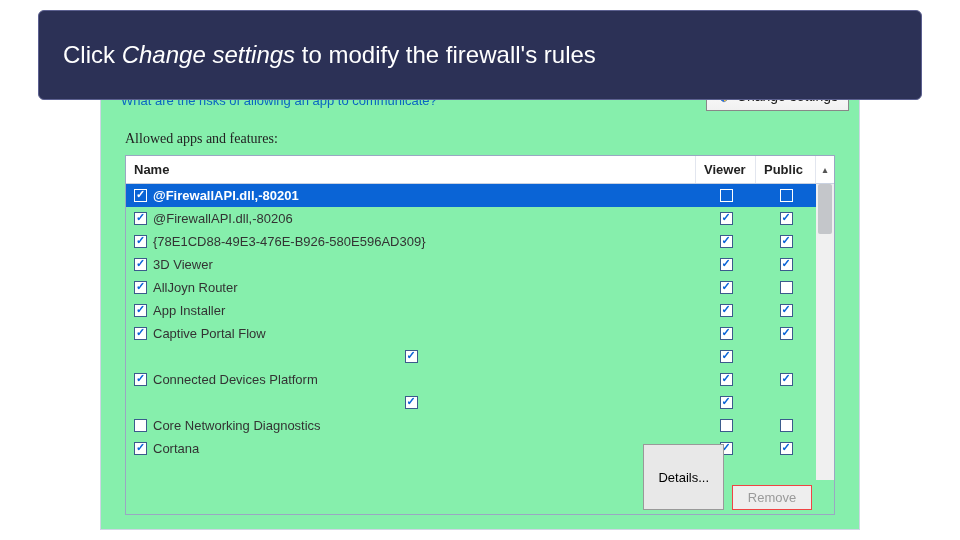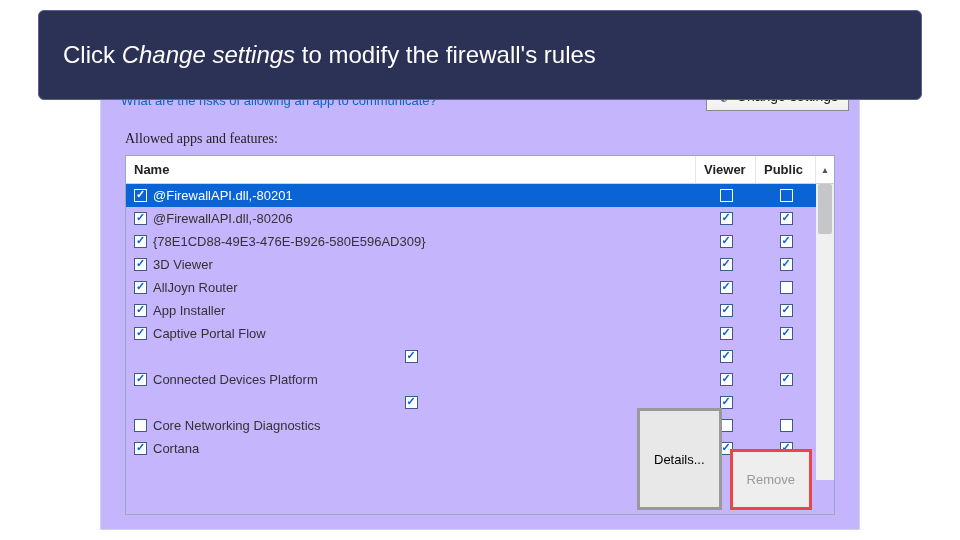--- a/index.html
+++ b/index.html
@@ -25,21 +25,21 @@
       z-index: 10;
       border: 1px solid #5c6090;
     }
     .callout em { font-style: italic; }
     .panel {
       position: absolute;
       top: 70px;
       left: 100px;
       right: 100px;
       bottom: 10px;
-      background: #c4b5fd;
+      background: #86efac;
       border: 1px solid #cfd6e4;
       padding: 10px 16px 16px 16px;
     }
     .risks-link {
       color: #0a66c2;
       font-size: 13px;
       position: absolute;
       top: 22px;
       left: 20px;
       cursor: pointer;
@@ -106,20 +106,21 @@
       display: grid;
       grid-template-columns: 1fr 60px 60px 18px;
       height: 23px;
       align-items: center;
       font-size: 13px;
       color: #333;
     }
     .list-row.selected {
       background: #0a64d6;
       color: #fff;
+      font-weight: bold;
     }
     .name-cell {
       display: flex;
       align-items: center;
       gap: 6px;
       padding-left: 8px;
     }
     .cb {
       width: 13px;
       height: 13px;
@@ -159,24 +160,24 @@
     }
     .header-caret { font-size:9px; color:#555;}
     .footer {
       position: absolute;
       bottom: 4px;
       right: 22px;
       display: flex;
       gap: 8px;
     }
     .footer button {
-      padding: 20px 14px;
+      padding: 4px 14px;
       font-size: 13px;
       background: #eee;
-      border: 3px solid #ef4444;
+      border: 1px solid #ef4444;
       min-width: 80px;
     }
     .footer button.disabled {
       color: #9a9a9a;
       margin-top: 41px;
     }
     .footer button:not(.disabled){
       cursor:pointer;
       background:#e8e8e8;
       border-color:#999;

